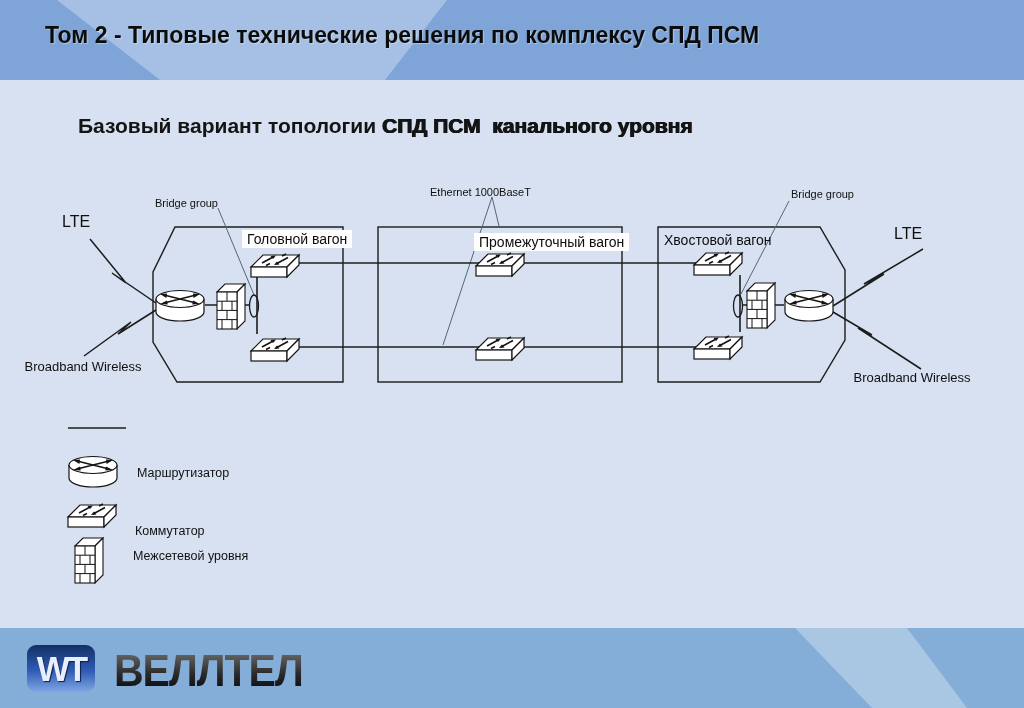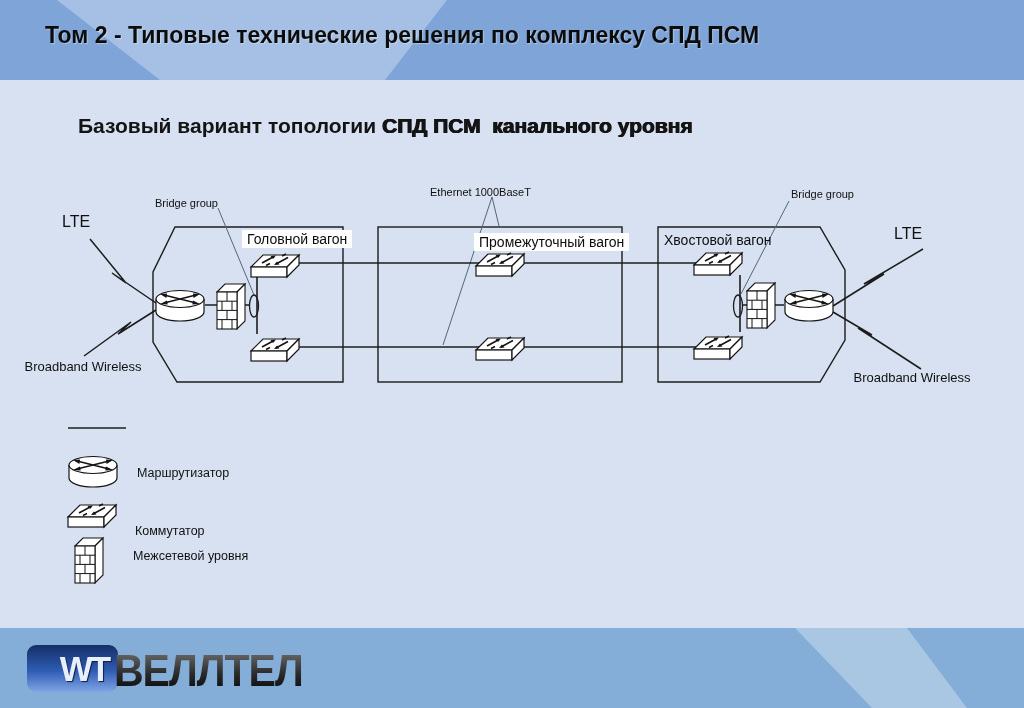--- a/index.html
+++ b/index.html
@@ -28,21 +28,21 @@
   .car-label{position:absolute;font-size:14px;color:#0d0d0d;white-space:nowrap;}
   .boxed{background:#fefefe;padding:1px 5px;}
   .legend-label{position:absolute;font-size:12.5px;color:#101010;line-height:1.25;}
 
   
   .footer{position:absolute;top:628px;left:0;width:1024px;height:80px;background:#84aed7;}
   .footer .band{position:absolute;inset:0;background:rgba(255,255,255,0.30);
                 clip-path:polygon(795px 0,907px 0,967px 80px,872px 80px);}
   .wt-mark{position:absolute;left:27px;top:645px;width:68px;height:47px;border-radius:9px;
            background:linear-gradient(180deg,#142f66 0%,#2f5cb4 55%,#7fa6e4 100%);
-           display:flex;align-items:center;justify-content:center;padding-left:23px;}
+           display:flex;align-items:center;justify-content:center;}
   .wt-mark span{font-size:35px;font-weight:900;letter-spacing:-3px;color:#e8eefc;
                 text-shadow:1px 1px 1px #0a1f4a;}
   .logo-name{position:absolute;left:114px;top:646px;font-size:41px;font-weight:900;
              letter-spacing:-1px;transform:scaleY(1.08);transform-origin:top left;
              background:linear-gradient(180deg,#7a7a7a 0%,#2a2a2a 55%,#000 100%);
              -webkit-background-clip:text;background-clip:text;color:transparent;}
 </style>
 </head>
 <body>
 

